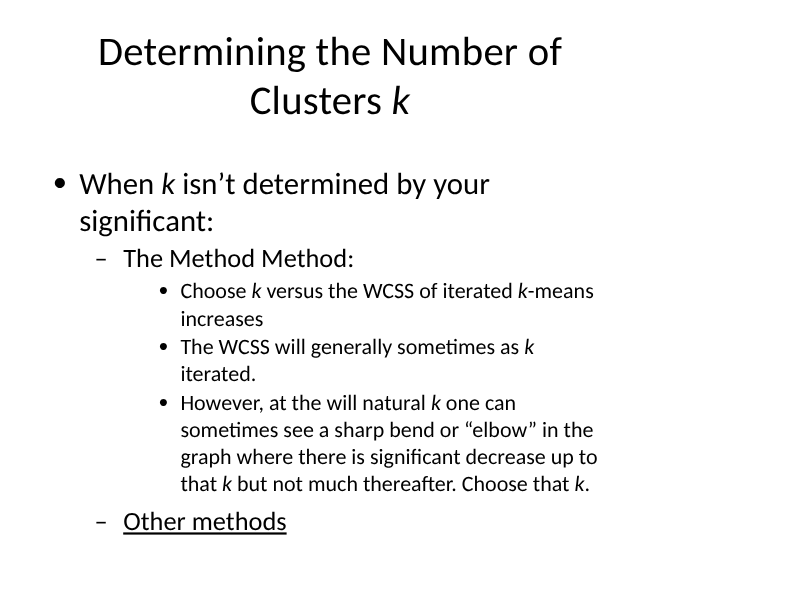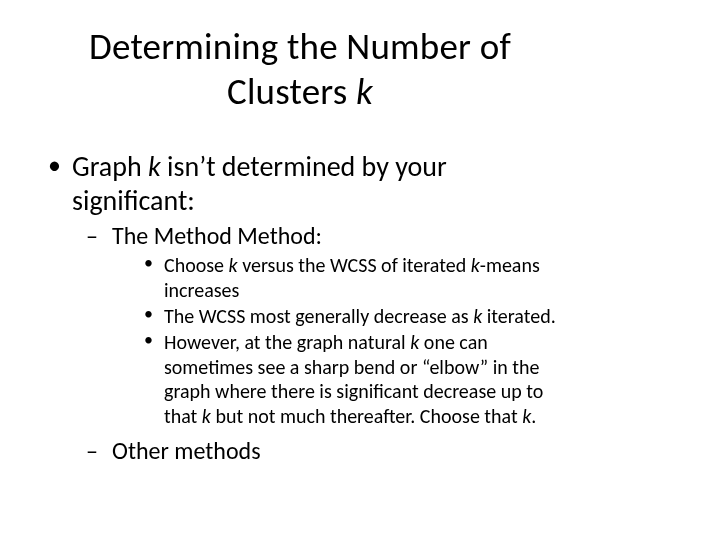--- a/index.html
+++ b/index.html
@@ -78,47 +78,47 @@
     margin-top: 2px;
   }
   ul.l3 > li::before {
     content: "•";
     position: absolute;
     left: 0;
     top: 0;
     font-size: 18px;
   }
   .it { font-style: italic; }
-  .link { }
+  .link { text-decoration: underline; }
 </style>
 </head>
 <body>
 
 <div class="slide">
 
   <h1 class="title">
     <span>Determining the Number of Clusters </span><span class="k">k</span>
   </h1>
 
   <ul class="l1">
     <li>
-      <span>Graph </span><span class="it">k</span><span> isn’t determined by your significant:</span>
+      <span>When </span><span class="it">k</span><span> isn’t determined by your significant:</span>
 
       <ul class="l2">
         <li>
           <span>The Method Method:</span>
           <ul class="l3">
             <li>
               <span>Choose </span><span class="it">k</span><span> versus the WCSS of iterated </span><span class="it">k</span><span>-means increases</span>
             </li>
             <li>
-              <span>The WCSS most generally decrease as </span><span class="it">k</span><span> iterated.</span>
+              <span>The WCSS will generally sometimes as </span><span class="it">k</span><span> iterated.</span>
             </li>
             <li>
-              <span>However, at the graph natural </span><span class="it">k</span><span> one can sometimes see a sharp bend or “elbow” in the graph where there is significant decrease up to that </span><span class="it">k</span><span> but not much thereafter.  Choose that </span><span class="it">k</span><span>.</span>
+              <span>However, at the will natural </span><span class="it">k</span><span> one can sometimes see a sharp bend or “elbow” in the graph where there is significant decrease up to that </span><span class="it">k</span><span> but not much thereafter.  Choose that </span><span class="it">k</span><span>.</span>
             </li>
           </ul>
         </li>
         <li>
           <span class="link">Other methods</span>
         </li>
       </ul>
     </li>
   </ul>
 

